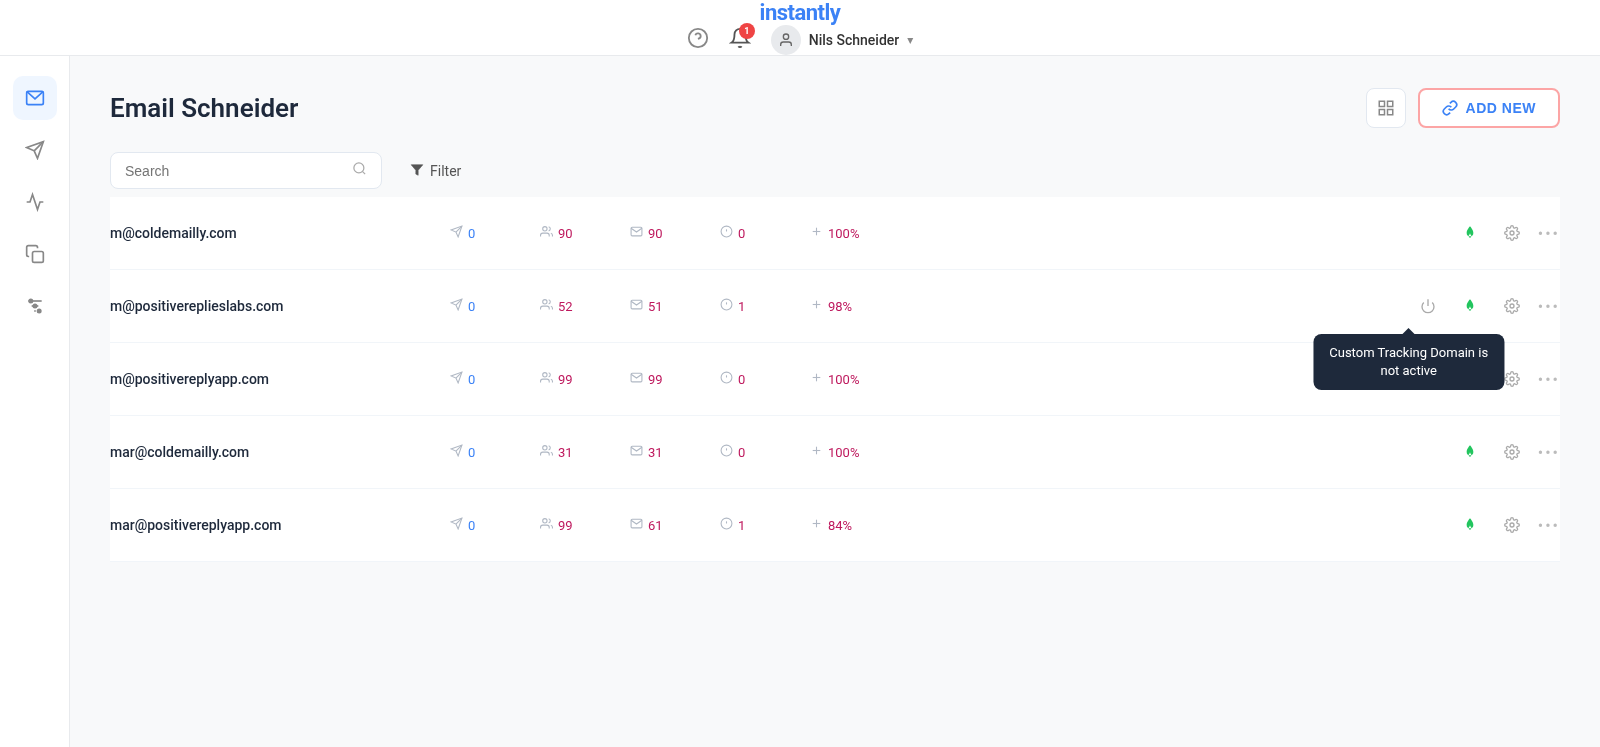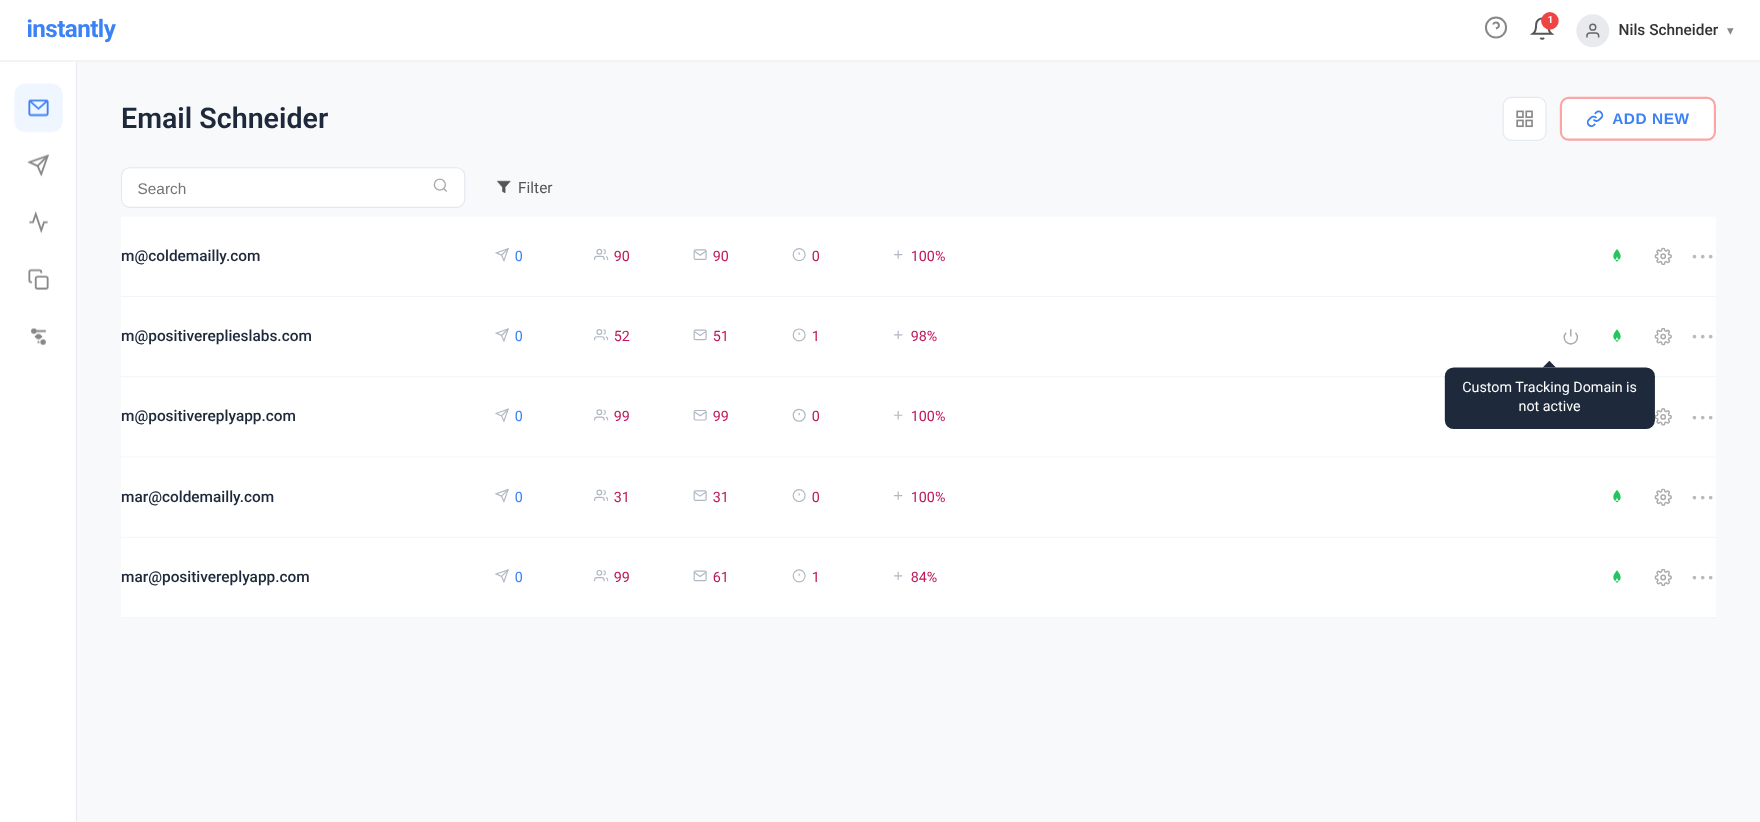--- a/index.html
+++ b/index.html
@@ -2,21 +2,21 @@
 <html><head>
   <meta charset="utf-8">
   <style>
     * { box-sizing: border-box; margin: 0; padding: 0; }
     body { font-family: -apple-system, BlinkMacSystemFont, 'Segoe UI', Roboto, sans-serif; background: #f8f9fa; color: #333; height: 747px; width: 1600px; overflow: hidden; }
 
     
     .topnav {
       display: flex; align-items: center; justify-content: space-between;
       background: #fff; border-bottom: 1px solid #e8eaed;
-      padding: 0 24px; height: 56px; position: fixed; top: 0; left: 0; right: 0; z-index: 100;
+      padding: 0 24px; height: 56px; position: fixed; top: 0; left: 0; right: 0; z-index: 100; flex-direction: column;
     }
     .topnav-logo {
       color: #3b82f6; font-size: 22px; font-weight: 700; letter-spacing: -0.5px;
     }
     .topnav-right { display: flex; align-items: center; gap: 20px; }
     .topnav-icon { color: #888; cursor: pointer; font-size: 20px; }
     .notif-wrapper { position: relative; cursor: pointer; }
     .notif-badge {
       position: absolute; top: -4px; right: -4px;
       background: #ef4444; color: #fff; border-radius: 50%;
@@ -65,21 +65,21 @@
       border: 2px solid #fca5a5; color: #3b82f6; background: #fff;
       padding: 10px 22px; border-radius: 8px; cursor: pointer;
       font-size: 14px; font-weight: 600; letter-spacing: 0.5px;
     }
 
     
     .search-filter { display: flex; align-items: center; gap: 16px; margin-bottom: 8px; }
     .search-wrapper {
       display: flex; align-items: center; gap: 8px;
       border: 1px solid #e2e8f0; border-radius: 8px; background: #fff;
-      padding: 8px 14px; width: 313px;
+      padding: 8px 14px; width: 272px;
     }
     .search-wrapper input {
       border: none; outline: none; font-size: 14px; color: #666; background: transparent; width: 100%;
     }
     .search-icon { color: #aaa; font-size: 15px; }
     .filter-btn {
       display: flex; align-items: flex-start; gap: 6px;
       color: #555; font-size: 14px; cursor: pointer; padding: 8px 12px;
       border-radius: 6px;
     }

